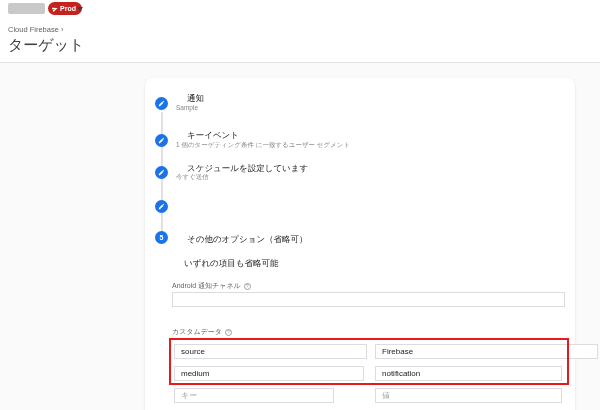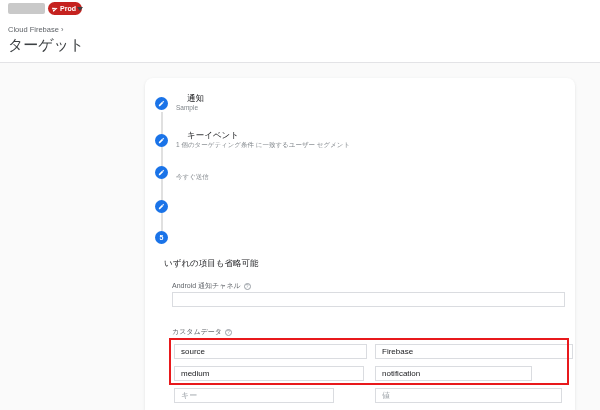--- a/index.html
+++ b/index.html
@@ -29,21 +29,21 @@
   
   .step-line { position:absolute; left:161px; top:112px; width:1.5px; height:119px; background:#e0e0e0; }
   .step-icon { position:absolute; width:13px; height:13px; border-radius:50%; background:#1a73e8;
     display:flex; align-items:center; justify-content:center; cursor:pointer; z-index:2; }
   .step-icon svg { width:7px; height:7px; fill:#fff; }
   .step-num { color:#fff; font-size:7px; font-weight:bold; line-height:1; }
   .step-title { position:absolute; left:187px; font-size:8.5px; font-weight:500; color:#202124; white-space:nowrap; }
   .step-sub { position:absolute; left:176px; font-size:6.5px; color:#80868b; white-space:nowrap; }
 
   
-  .sec-heading { position:absolute; left:164px; top:258px; font-size:8.5px; font-weight:500; color:#202124; }
+  .sec-heading { position:absolute; left:184px; top:258px; font-size:8.5px; font-weight:500; color:#202124; }
   .field-label { position:absolute; font-size:7px; color:#5f6368; display:flex; align-items:center; gap:3px; }
   .help { display:inline-flex; width:7px; height:7px; border:1px solid #9aa0a6; border-radius:50%;
     color:#9aa0a6; font-size:5px; align-items:center; justify-content:center; line-height:1; cursor:pointer; }
   .tb { position:absolute; height:15px; border:1px solid #dadce0; border-radius:0; background:#fff;
     font-family:"Liberation Sans","DejaVu Sans",sans-serif; font-size:8px; color:#202124; padding:0 6px; outline:none; }
   .tb::placeholder { color:#9aa0a6; }
 
   .annotation-box { position:absolute; left:169px; top:338px; width:400px; height:47px;
     border:2.5px solid #e8191c; pointer-events:none; z-index:5; }
 </style>
@@ -88,49 +88,51 @@
       </svg>
   </div>
   <div class="step-title" style="top:130px;">キーイベント</div>
   <div class="step-sub" style="top:141px;">1 個のターゲティング条件 に一致するユーザー セグメント</div>
 
   <div class="step-icon" style="left:155px; top:166px;">
     <svg viewBox="0 0 24 24">
         <path d="M3 17.25V21h3.75L17.81 9.94l-3.75-3.75L3 17.25zM20.71 7.04a1 1 0 0 0 0-1.41l-2.34-2.34a1 1 0 0 0-1.41 0l-1.83 1.83 3.75 3.75 1.83-1.83z"></path>
       </svg>
   </div>
+  <div class="step-title" style="top:163px;">スケジュールを設定しています</div>
   <div class="step-sub" style="top:173px;">今すぐ送信</div>
 
   <div class="step-icon" style="left:155px; top:200px;">
     <svg viewBox="0 0 24 24">
         <path d="M3 17.25V21h3.75L17.81 9.94l-3.75-3.75L3 17.25zM20.71 7.04a1 1 0 0 0 0-1.41l-2.34-2.34a1 1 0 0 0-1.41 0l-1.83 1.83 3.75 3.75 1.83-1.83z"></path>
       </svg>
   </div>
 
   <div class="step-icon" style="left:155px; top:231px;">
     <span class="step-num">5</span>
   </div>
+  <div class="step-title" style="top:234px;">その他のオプション（省略可）</div>
 
   <div class="sec-heading">いずれの項目も省略可能</div>
 
   <div class="field-label" style="left:172px; top:281px;">
     <span>Android 通知チャネル</span>
     <span class="help">?</span>
   </div>
   <input class="tb" style="left: 172px; top: 292px; width: 393px;" value="">
 
   <div class="field-label" style="left:172px; top:327px;">
     <span>カスタムデータ</span>
     <span class="help">?</span>
   </div>
 
   <input class="tb" style="left: 174px; top: 344px; width: 193px;" value="source">
-  <input class="tb" style="left: 375px; top: 344px; width: 198px;" value="Firebase">
+  <input class="tb" style="left: 375px; top: 344px; width: 223px;" value="Firebase">
 
   <input class="tb" style="left: 174px; top: 366px; width: 190px;" value="medium">
-  <input class="tb" style="left: 375px; top: 366px; width: 157px;" value="notification">
+  <input class="tb" style="left: 375px; top: 366px; width: 187px;" value="notification">
 
   <input class="tb" style="left: 174px; top: 388px; width: 160px;" placeholder="キー">
   <input class="tb" style="left: 375px; top: 388px; width: 187px;" placeholder="値">
 
   <div class="annotation-box"></div>
 
 </div>
 
 </body></html>

